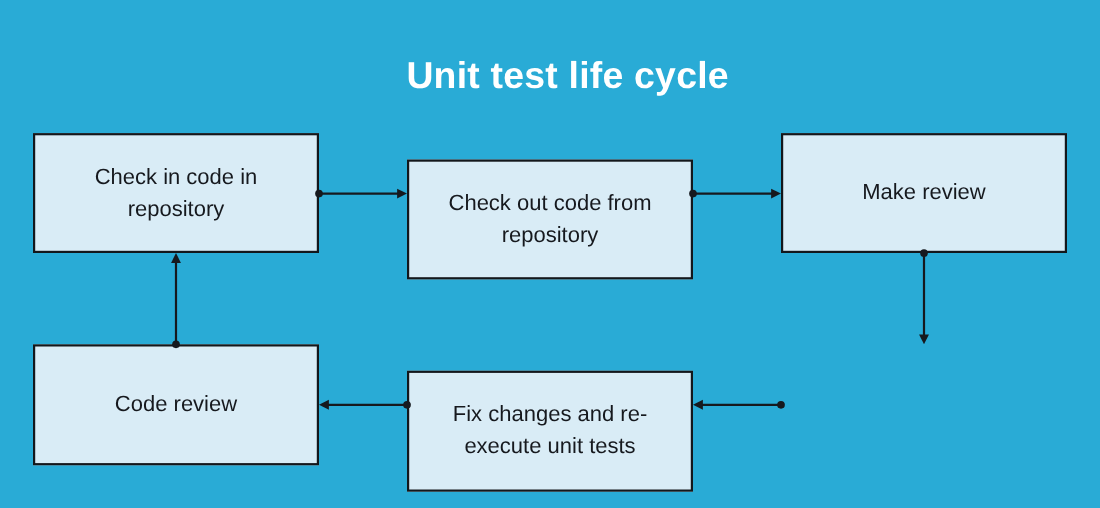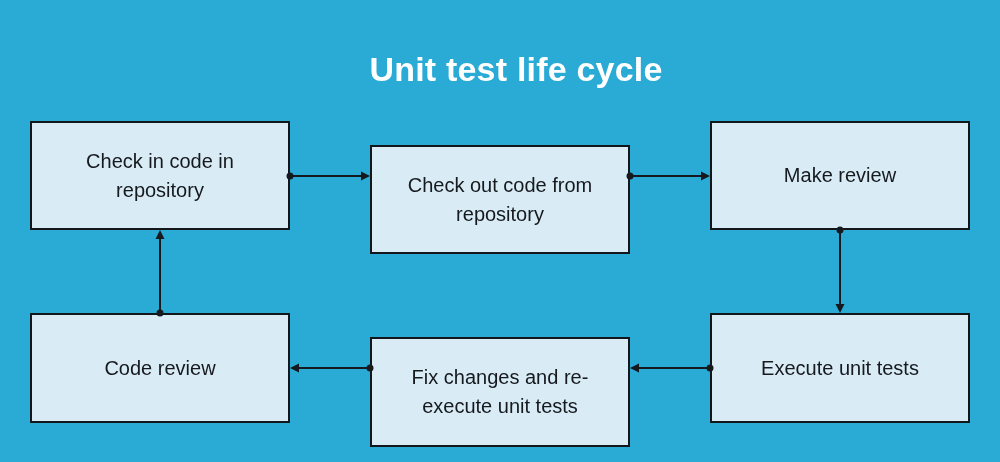--- a/index.html
+++ b/index.html
@@ -65,23 +65,20 @@
   </div>
   <div class="node r0 c2">
     <span>Make review</span>
   </div>
   <div class="node r1 c0">
     <span>Code review</span>
   </div>
   <div class="node r1 c1">
     <span>Fix changes and re-execute unit tests</span>
   </div>
-  <div class="node r1 c2">
-    <span>Execute unit tests</span>
-  </div>
 
   <svg id="edges" viewBox="0 0 1000 462" xmlns="http://www.w3.org/2000/svg">
       <g>
         <line x1="290" y1="176" x2="363" y2="176" stroke="#16191E" stroke-width="2"></line>
         <circle cx="290" cy="176" r="3.5" fill="#16191E"></circle>
         <polygon points="370,176 361,180.5 361,171.5" fill="#16191E"></polygon>
       </g>
       <g>
         <line x1="630" y1="176" x2="703" y2="176" stroke="#16191E" stroke-width="2"></line>
         <circle cx="630" cy="176" r="3.5" fill="#16191E"></circle>

